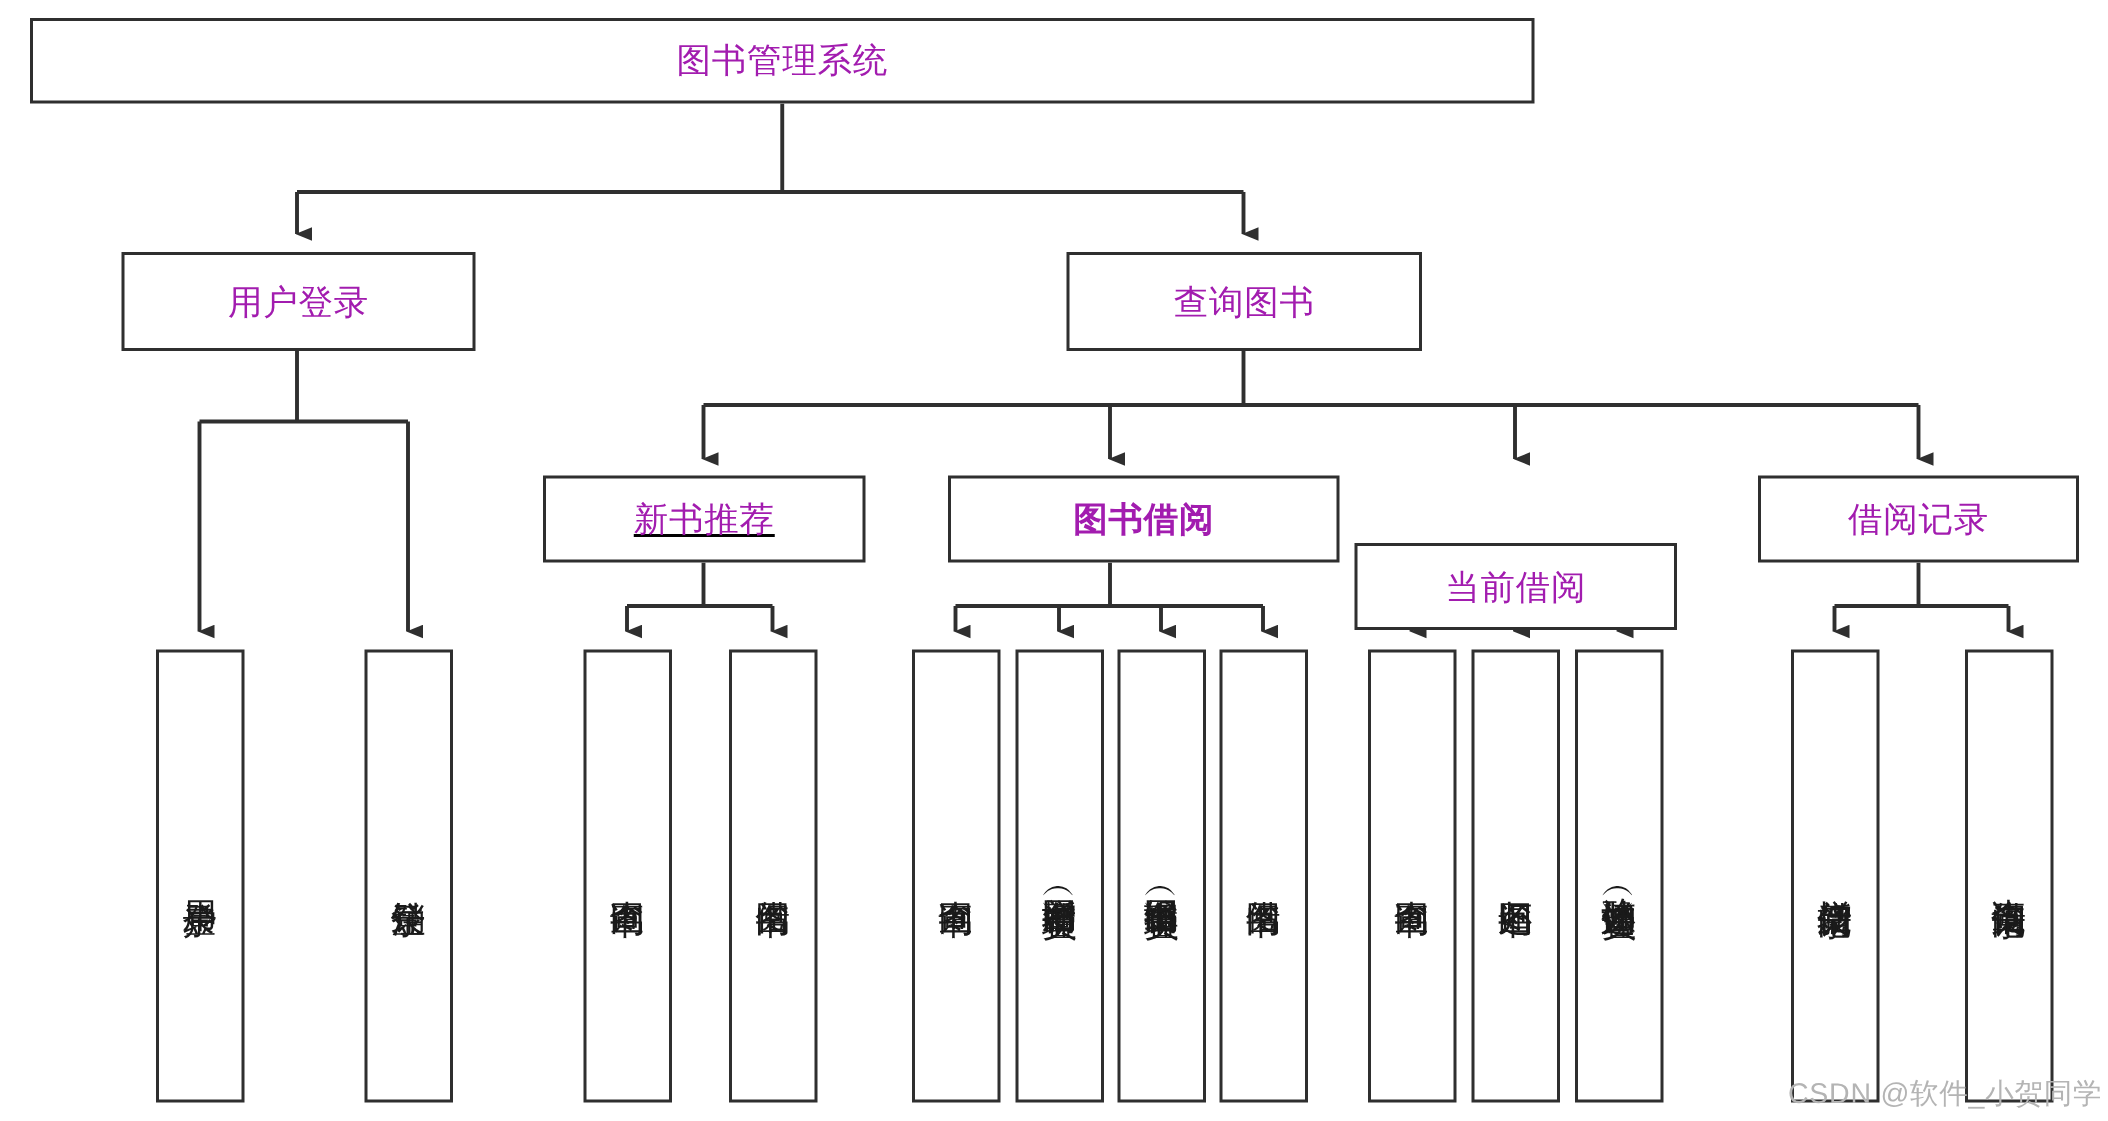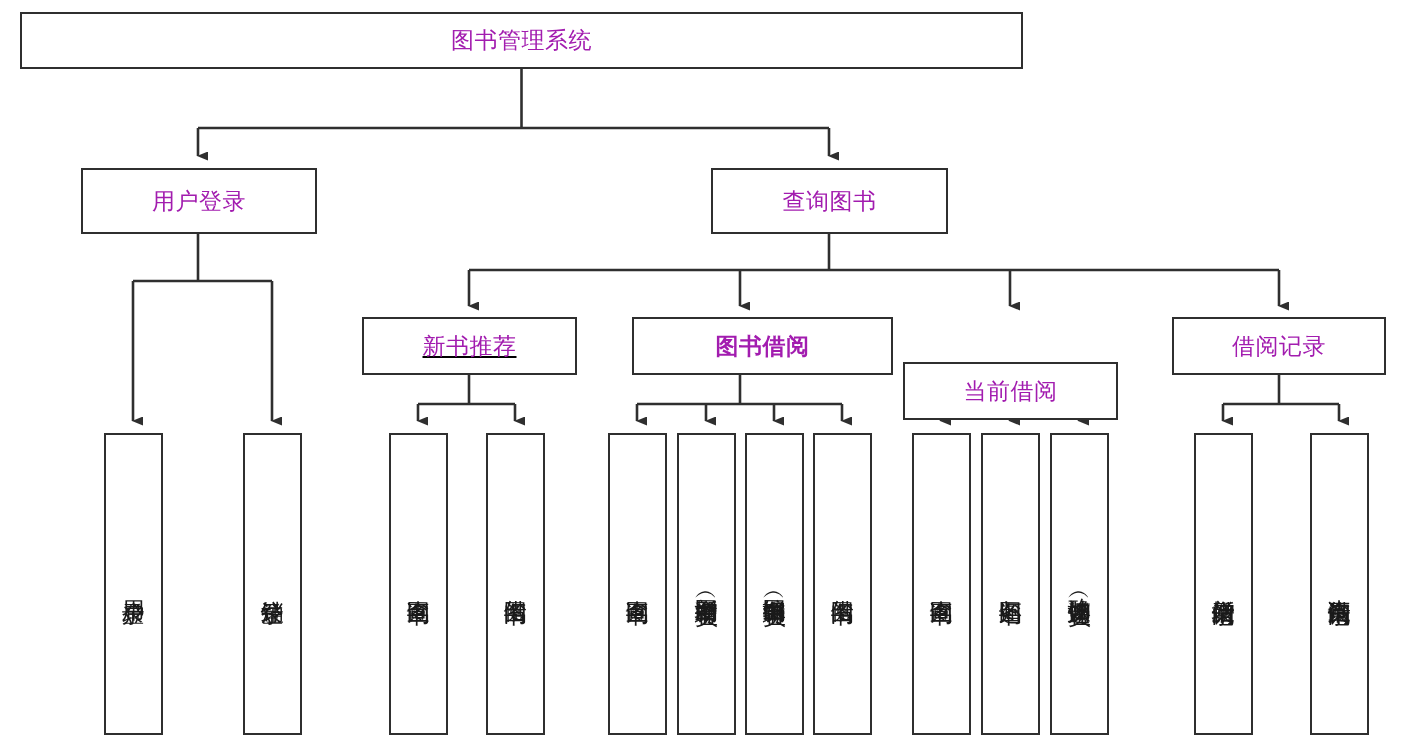--- a/index.html
+++ b/index.html
@@ -183,14 +183,15 @@
     <span class="node-label-v">确认归还（管理员）</span>
   </div>
 
   <div class="node-box vertical" style="left:1194px; top:433px; width:59px; height:302px;">
     <span class="node-label-v">新增借阅记录</span>
   </div>
   <div class="node-box vertical" style="left:1310px; top:433px; width:59px; height:302px;">
     <span class="node-label-v">查询借阅记录</span>
   </div>
 
+  <div class="watermark" style="left:1192px; top:716px;">CSDN @软件_小贺同学</div>
 
 </div>
 
 </body></html>

